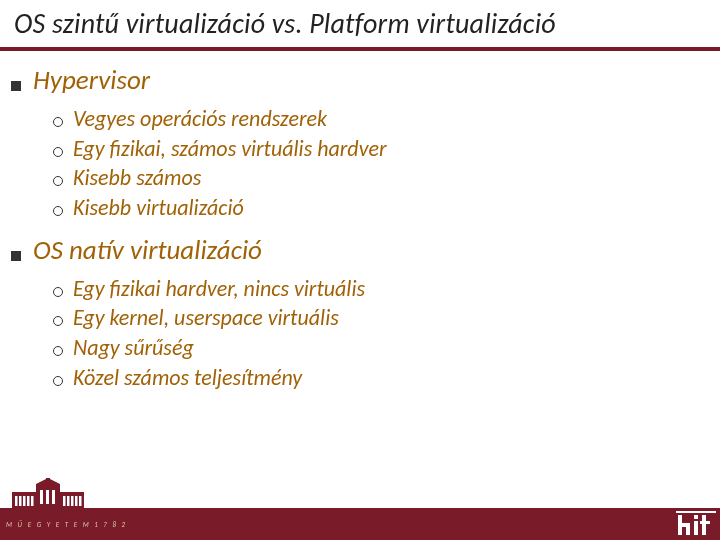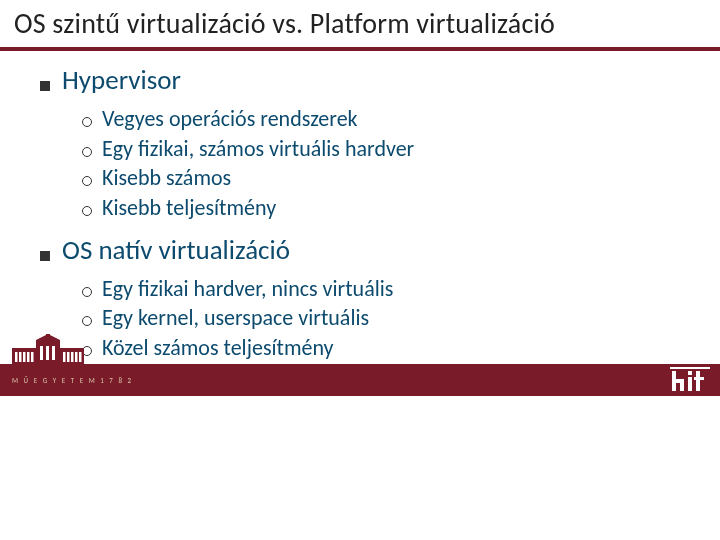--- a/index.html
+++ b/index.html
@@ -1,29 +1,29 @@
 <!DOCTYPE html>
 <html><head>
 <meta charset="utf-8">
 <style>
   * { margin: 0; padding: 0; box-sizing: border-box; }
   html, body { width: 720px; height: 540px; overflow: hidden; font-family: Calibri, "Segoe UI", Arial, sans-serif; background: #fff; }
-  .slide { position: relative; width: 720px; height: 396px; }
+  .slide { position: relative; width: 720px; height: 540px; font-style: italic; }
   .title-wrap { padding: 6px 14px 2px 14px; }
   .title { font-size: 28px; color: #222; font-weight: 400; letter-spacing: 0.2px; white-space: nowrap; }
   .title-rule { height: 4px; background: #7a1b2a; margin: 4px 0 0 0; }
-  .content { padding: 12px 28px 0 40px; color: #0c4a6e; }
+  .content { padding: 12px 28px 0 11px; color: #a16207; }
   .sec { margin-bottom: 10px; }
   .sec-h { display: flex; align-items: baseline; margin-bottom: 8px; }
   .sq { width: 10px; height: 10px; background: #333; display: inline-block; margin-right: 12px; position: relative; top: 2px; }
   .sec-title { font-size: 27px; font-weight: 400; }
   .items { padding-left: 42px; }
   .item { display: flex; align-items: baseline; font-size: 22px; line-height: 1.35; }
   .circ { display: inline-block; width: 10px; height: 10px; border: 1.6px solid #333; border-radius: 50%; margin-right: 10px; position: relative; top: 1px; flex: 0 0 auto; }
-  .footer { position: absolute; left: 0; right: 0; bottom: 0; height: 32px; background: #7a1b2a; display: flex; align-items: center; justify-content: space-between; padding: 0 10px; }
+  .footer { position: absolute; left: 0; right: 0; bottom: 0; height: 32px; background: #7a1b2a; display: flex; align-items: center; justify-content: space-between; padding: 0 4px; }
   .bldg { position: absolute; left: 6px; bottom: 30px; width: 84px; height: 32px; }
   .bldg svg { display: block; }
   .foot-left-text { color: #d8c7a8; font-size: 7px; letter-spacing: 2px; margin-left: 2px; }
   .hit-logo { display: flex; align-items: flex-end; }
   .hit-logo svg { display: block; }
 </style>
 </head>
 <body>
 
 <div class="slide">
@@ -48,38 +48,42 @@
         <div class="item">
             <span class="circ"></span>
             <span>Egy fizikai, számos virtuális hardver</span>
           </div>
         <div class="item">
             <span class="circ"></span>
             <span>Kisebb számos</span>
           </div>
         <div class="item">
             <span class="circ"></span>
-            <span>Kisebb teljesítmény</span>
+            <span>Kisebb virtualizáció</span>
           </div>
       </div>
     </div>
 
     <div class="sec">
       <div class="sec-h">
         <span class="sq"></span>
         <span class="sec-title">OS natív virtualizáció</span>
       </div>
       <div class="items">
         <div class="item">
             <span class="circ"></span>
             <span>Egy fizikai hardver, nincs virtuális</span>
           </div>
         <div class="item">
             <span class="circ"></span>
             <span>Egy kernel, userspace virtuális</span>
+          </div>
+        <div class="item">
+            <span class="circ"></span>
+            <span>Nagy sűrűség</span>
           </div>
         <div class="item">
             <span class="circ"></span>
             <span>Közel számos teljesítmény</span>
           </div>
       </div>
     </div>
 
   </div>
 

